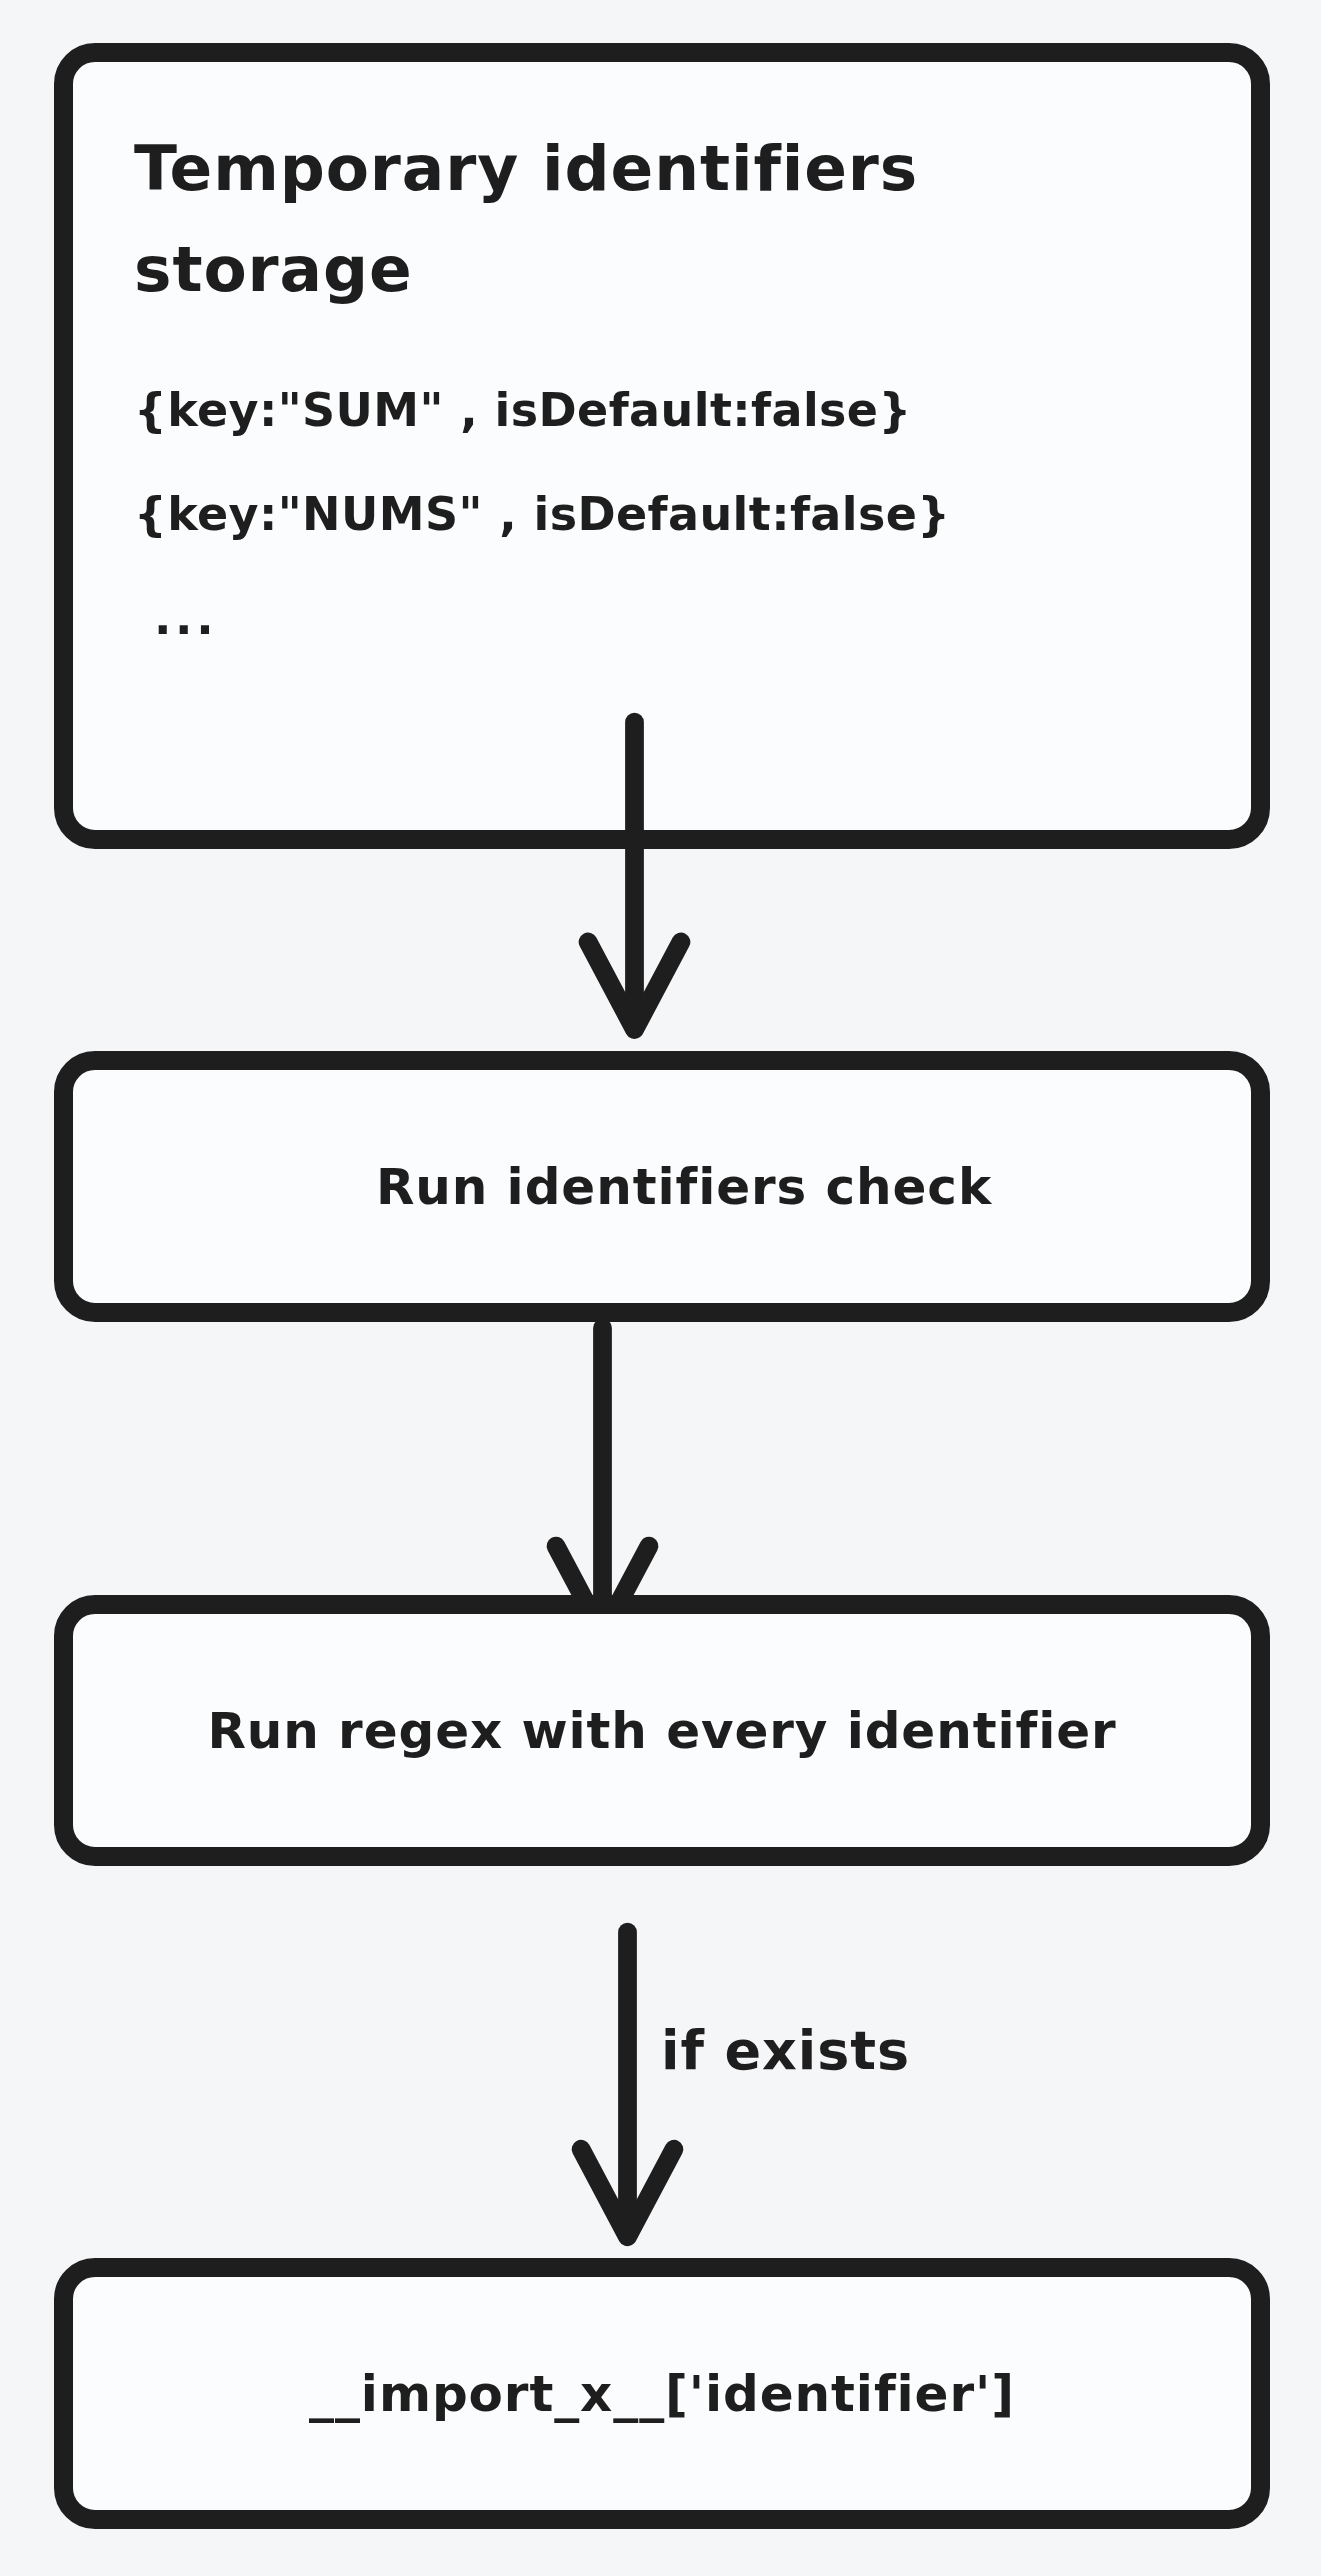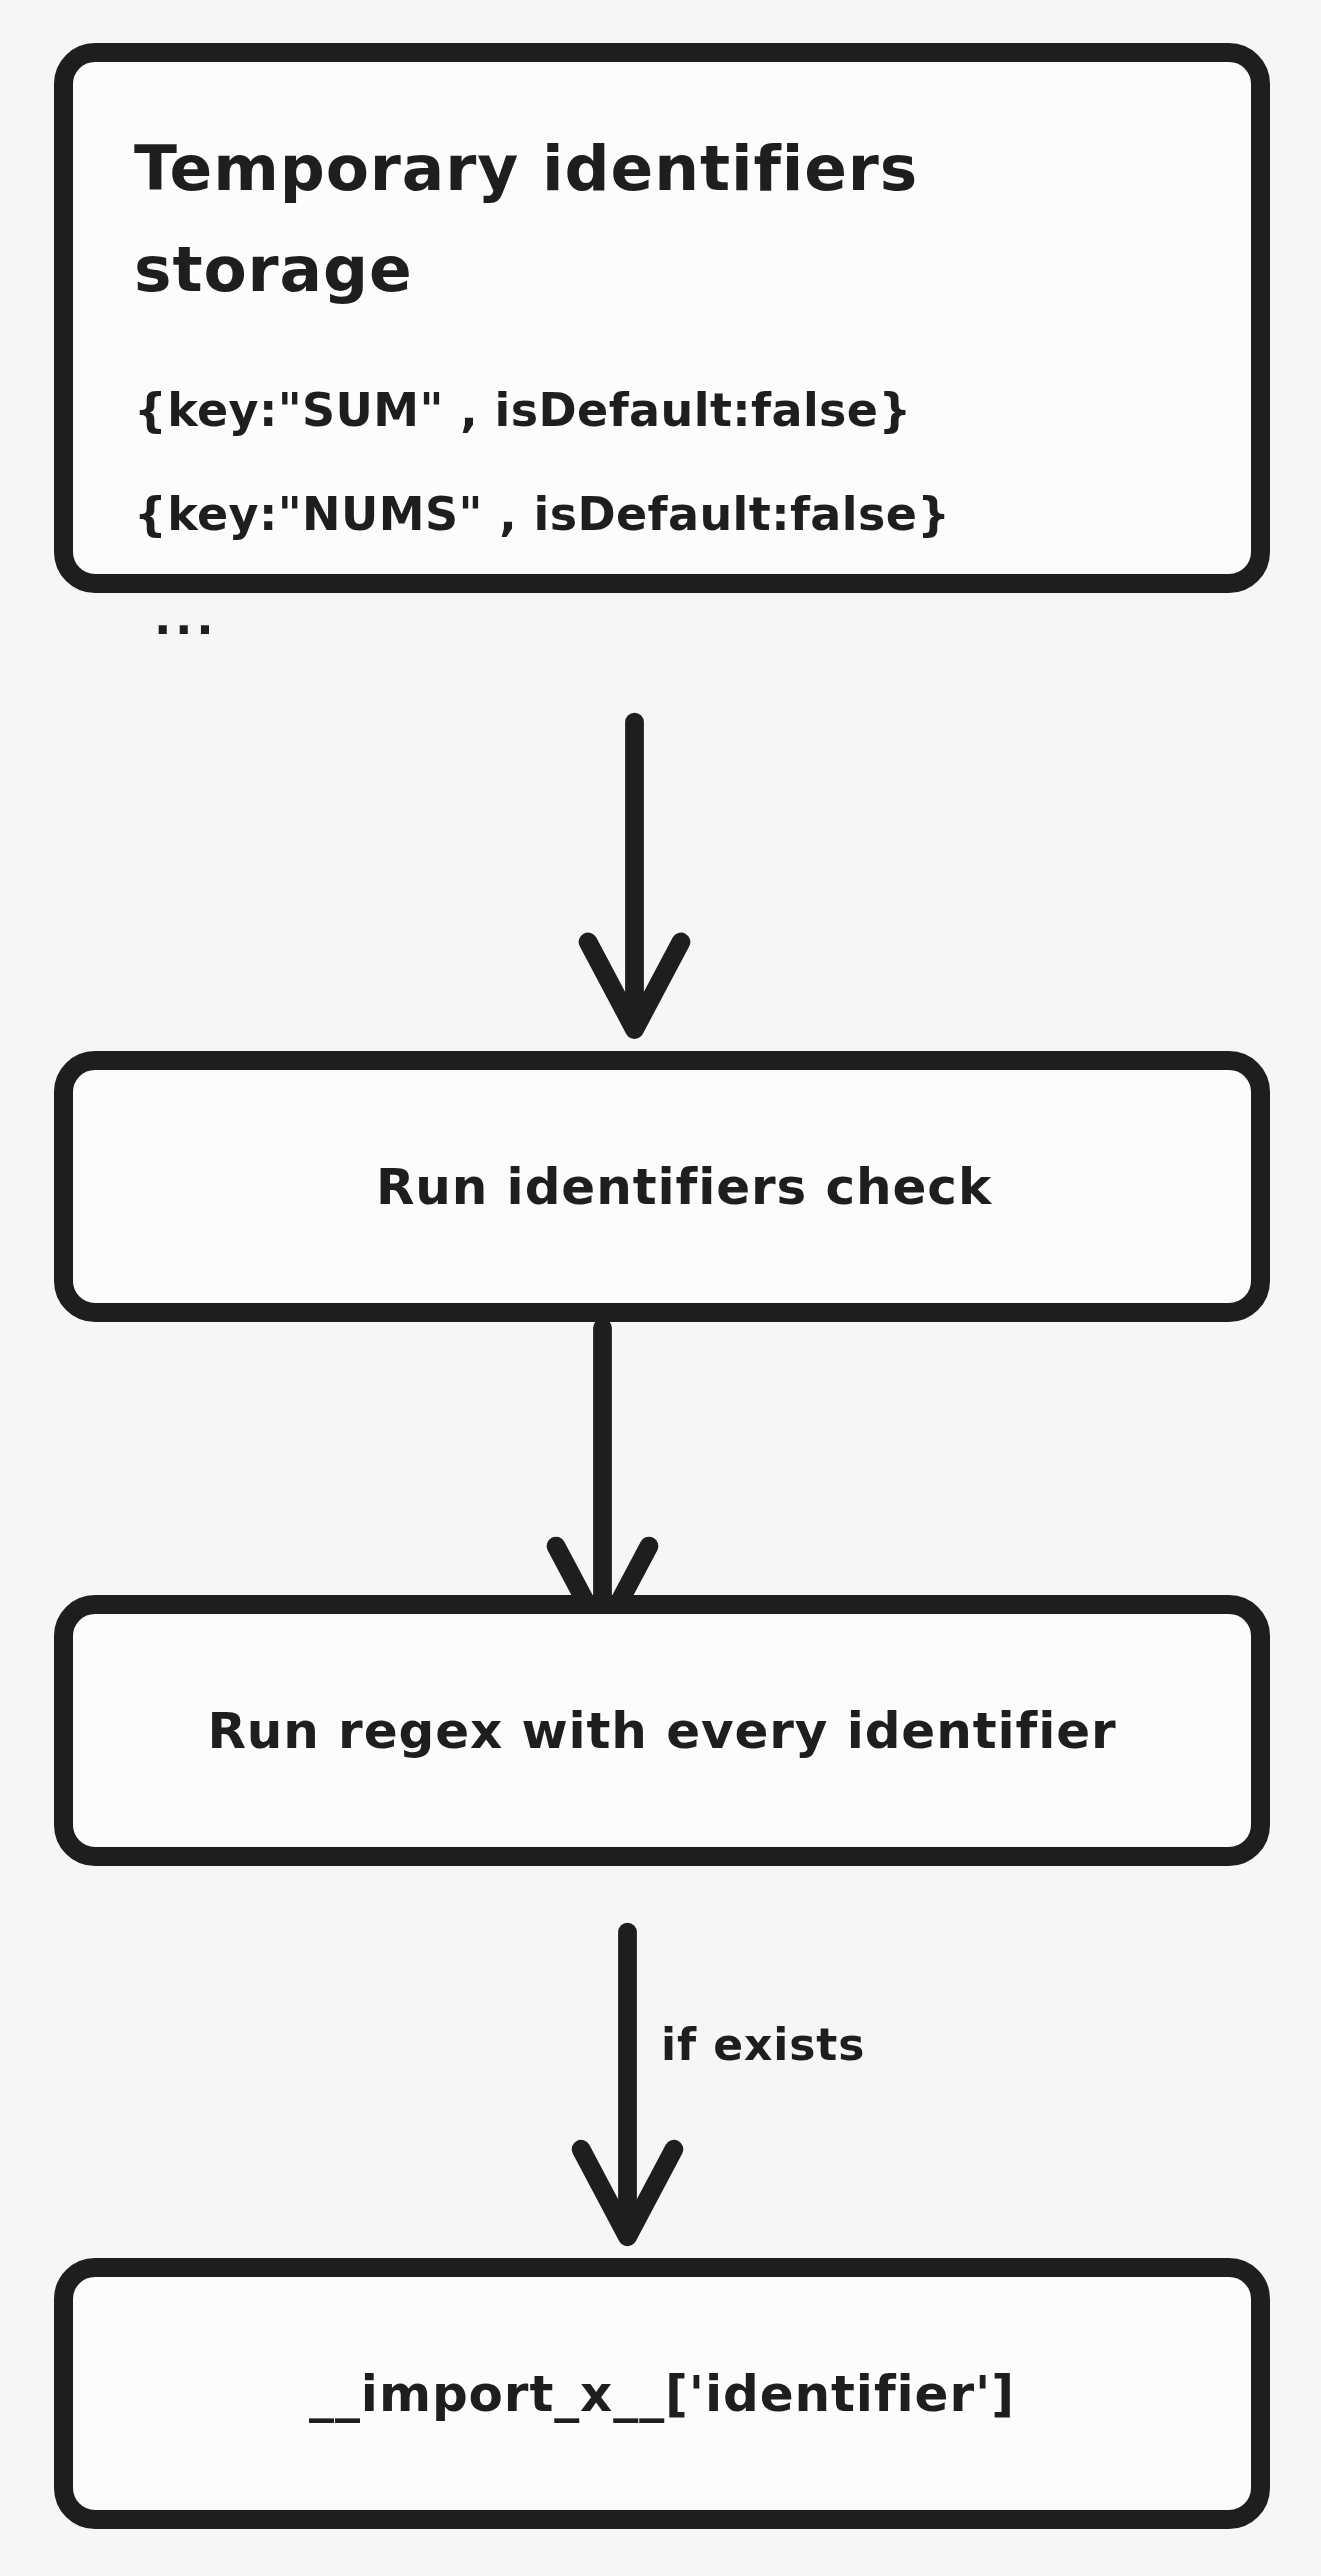--- a/index.html
+++ b/index.html
@@ -23,21 +23,21 @@
     position: absolute;
     left: 54px;
     width: 1216px;
     box-sizing: border-box;
     border: 19px solid #1e1e1e;
     border-radius: 41px;
     background: #fbfcfd;
   }
   .node-storage {
     top: 43px;
-    height: 550px;
+    height: 806px;
     padding: 56px 30px 0 61px;
   }
   .node-title {
     font-size: 63px;
     font-weight: 700;
     line-height: 101px;
     letter-spacing: 0.9px;
     max-width: 924px;
   }
   .node-lines {
@@ -81,21 +81,21 @@
     stroke-linecap: round;
     stroke-linejoin: round;
   }
   .arrow-1 { left: 563px; top: 716px;  width: 143px; height: 325px; }
   .arrow-2 { left: 531px; top: 1322px; width: 143px; height: 323px; }
   .arrow-3 { left: 556px; top: 1928px; width: 143px; height: 320px; }
   .edge-label {
     position: absolute;
     left: 661px;
     top: 2019px;
-    font-size: 44px;
+    font-size: 54px;
     font-weight: 700;
     letter-spacing: 0.9px;
     white-space: pre;
   }
 </style>
 </head>
 <body>
 
 <div class="canvas">
 

